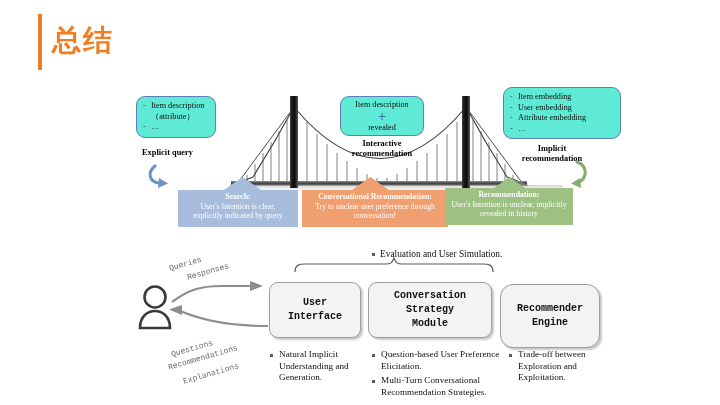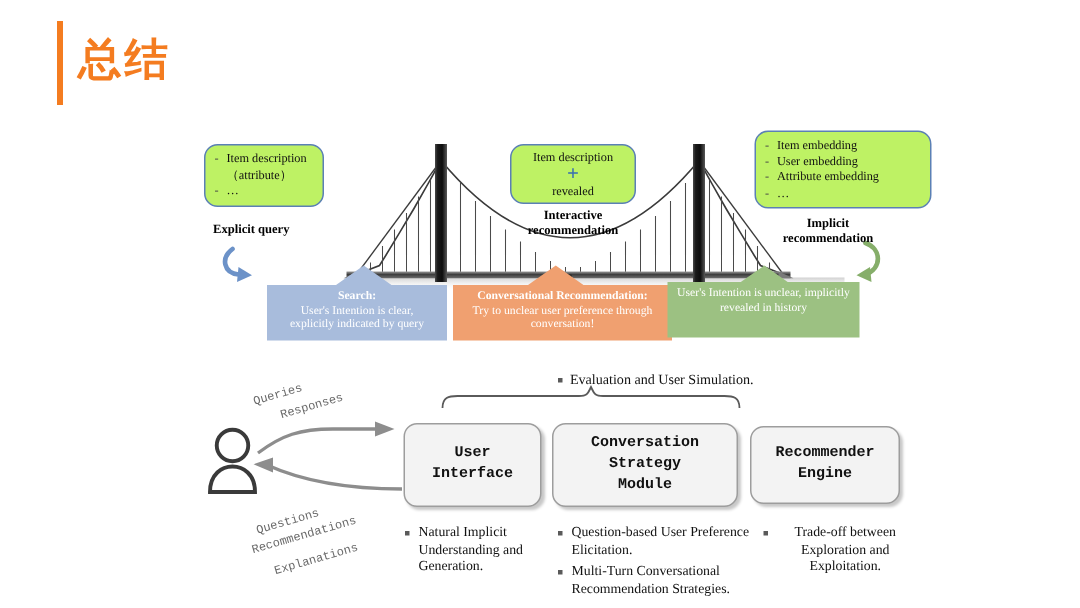--- a/index.html
+++ b/index.html
@@ -44,21 +44,21 @@
     top: 82px;
     width: 510px;
     height: 152px;
   }
   #bridge-svg { position: absolute; left: 0; top: 0; }
 
   .callout {
     position: absolute;
     border: 1px solid #5B80B5;
     border-radius: 9px;
-    background: #bef264;
+    background: #5eead4;
     font-size: 8.2px;
     line-height: 10.5px;
     color: #111;
     padding: 4px 6px 4px 6px;
     box-sizing: border-box;
   }
   .callout .row { white-space: nowrap; display: block; }
   .callout .dash { display: inline-block; width: 8px; color: #444; }
   .callout .ind { display: inline-block; width: 8px; }
 
@@ -138,21 +138,21 @@
     line-height: 14px;
     color: #111;
     text-align: center;
     display: flex;
     align-items: center;
     justify-content: center;
     box-sizing: border-box;
   }
   #mod-ui     { left: 269px; top: 282px; width: 92px;  height: 56px; }
   #mod-csm    { left: 368px; top: 282px; width: 124px; height: 56px; }
-  #mod-engine { left: 500px; top: 284px; width: 100px; height: 52px; }
+  #mod-engine { left: 500px; top: 284px; width: 100px; height: 64px; border-radius: 13px; }
 
   .eval-line {
     position: absolute;
     left: 372px;
     top: 249px;
     font-size: 9.4px;
     color: #111;
     white-space: nowrap;
   }
   .sq { display: inline-block; width: 3px; height: 3px; background: #5a5a5a;
@@ -173,21 +173,21 @@
   .bullets li:before {
     content: "";
     position: absolute;
     left: 0; top: 4.5px;
     width: 3px; height: 3px;
     background: #5a5a5a;
   }
   .bullets ul { margin: 0; padding: 0; }
   #bul-ui     { left: 270px; top: 349px; width: 92px; }
   #bul-csm    { left: 372px; top: 349px; width: 135px; }
-  #bul-engine { left: 509px; top: 349px; width: 100px; text-align: center; }
+  #bul-engine { left: 509px; top: 349px; width: 100px; }
 </style>
 </head>
 <body>
 
 <div id="title-bar"></div>
 <div id="page-title">总结</div>
 
 <div id="bridge-figure">
 
   <svg id="bridge-svg" width="510" height="152" viewBox="0 0 510 152">
@@ -328,20 +328,21 @@
     <span>explicitly indicated by query</span>
   </div>
 
   <div class="banner" id="banner-conv">
     <span class="hdr">Conversational Recommendation:</span>
     <span>Try to unclear user preference through</span><br>
     <span>conversation!</span>
   </div>
 
   <div class="banner" id="banner-rec">
+    <span class="hdr">Recommendation:</span>
     <span>User's Intention is unclear, implicitly</span><br>
     <span>revealed in history</span>
   </div>
 </div>
 
 <div id="arch">
 
   <svg id="arch-svg" width="720" height="165" viewBox="0 0 720 165">
 
     <g stroke="#3a3a3a" stroke-width="2.6" fill="none">

